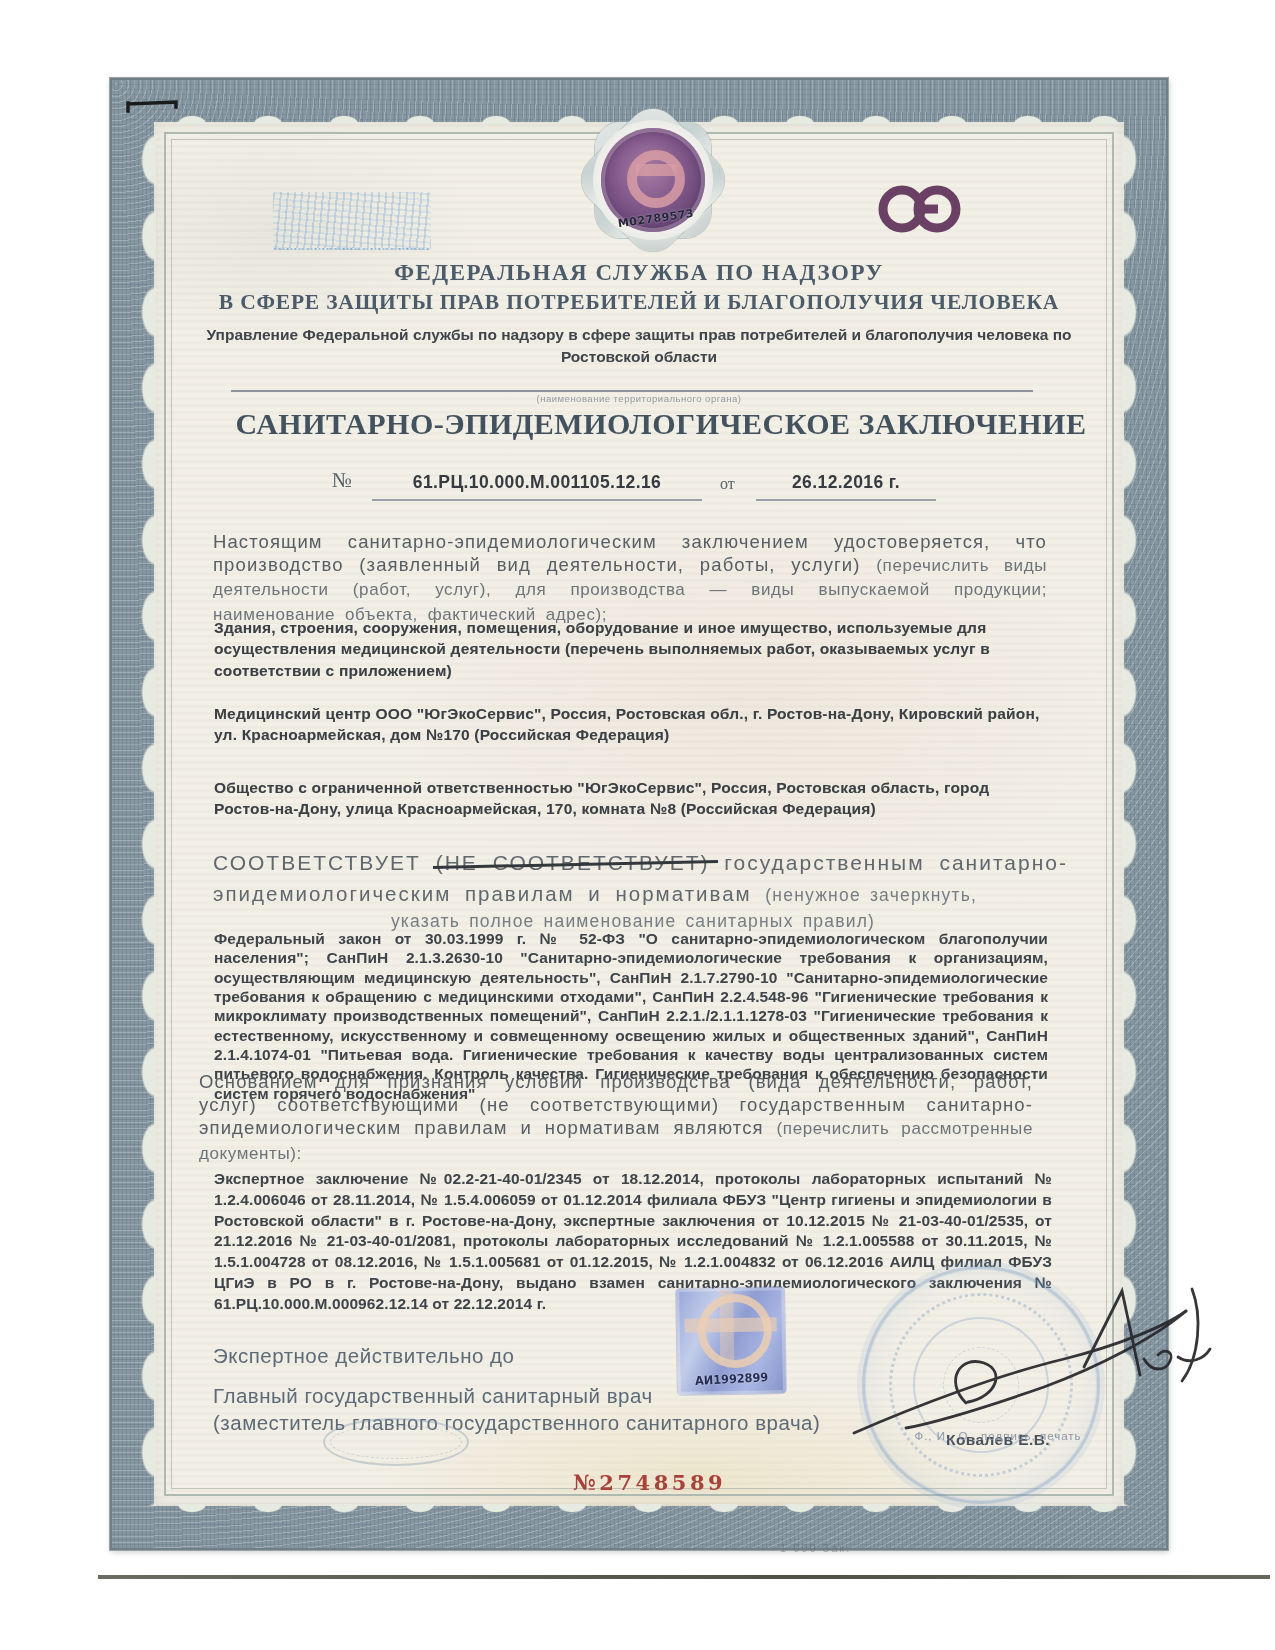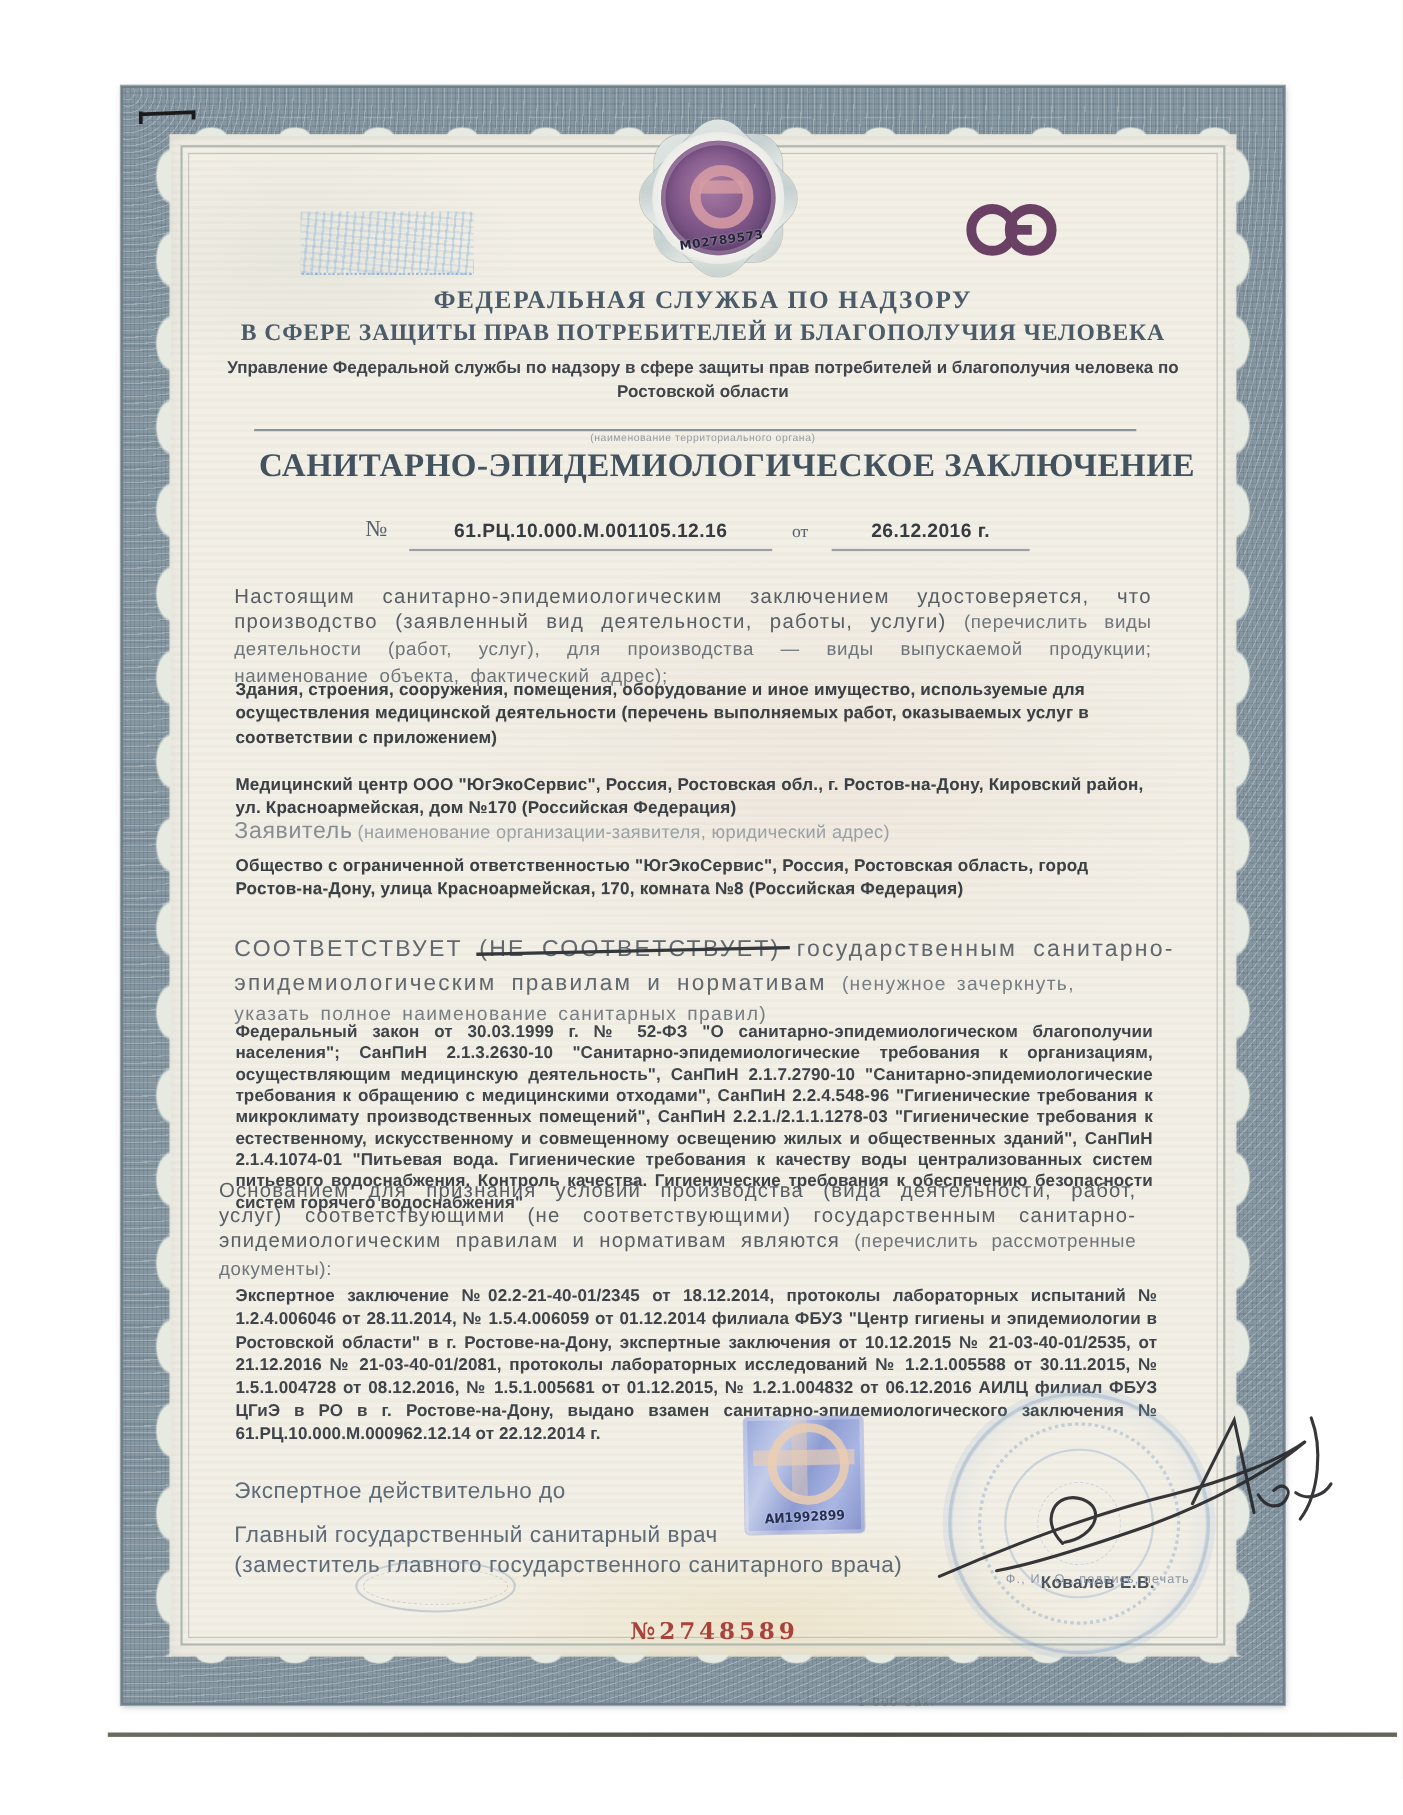--- a/index.html
+++ b/index.html
@@ -122,21 +122,21 @@
   .object{left:104px;top:539px;width:806px;}
   .address{left:104px;top:625px;width:840px;}
   .applicant-row{left:103px;top:666px;width:860px;}
   .applicant-row .lbl{font-size:21px;color:#868d93;letter-spacing:.6px;}
   .applicant-row .cap{font-size:16.5px;color:#99a0a6;letter-spacing:.3px;}
   .applicant-val{left:104px;top:699px;width:840px;}
 
   .conform{left:103px;top:773px;width:840px;color:#60676d;}
   .conform .l1{font-size:21px;letter-spacing:2px;word-spacing:7px;white-space:nowrap;}
   .conform .l2{margin-top:7px;font-size:20.5px;letter-spacing:2px;word-spacing:6px;white-space:nowrap;}
-  .conform .cap{font-size:17.5px;color:#767d83;letter-spacing:1.2px;word-spacing:3px;}
+  .conform .cap{font-size:17.5px;color:#767d83;letter-spacing:1.2px;word-spacing:3px;text-align:center;}
   .conform .l3{margin-top:5px;}
   .struck{position:relative;}
   .struck::after{content:"";position:absolute;left:-3px;right:-8px;top:54%;height:2.6px;
     background:#33383d;transform:rotate(-1.2deg);}
 
   .regs{left:104px;top:851px;width:834px;font-size:15.5px;line-height:19.35px;font-weight:600;
     color:#3e4449;text-align:justify;letter-spacing:.1px;}
   .basis{left:89px;top:992px;width:834px;}
   .docs{left:104px;top:1091px;width:838px;font-size:15.5px;line-height:20.8px;font-weight:600;
     color:#3e4449;text-align:justify;letter-spacing:.1px;}
@@ -212,24 +212,20 @@
 
       <div class="intro spaced">
         <span>Настоящим санитарно-эпидемиологическим заключением удостоверяется, что производство (заявленный вид деятельности, работы, услуги)</span>
         <span class="cap">(перечислить виды деятельности (работ, услуг), для производства — виды выпускаемой продукции; наименование объекта, фактический адрес);</span>
       </div>
 
       <div class="object filled">Здания, строения, сооружения, помещения, оборудование и иное имущество, используемые для осуществления медицинской деятельности (перечень выполняемых работ, оказываемых услуг в соответствии с приложением)</div>
 
       <div class="address filled">Медицинский центр ООО "ЮгЭкоСервис", Россия, Ростовская обл., г. Ростов-на-Дону, Кировский район, ул. Красноармейская, дом №170 (Российская Федерация)</div>
 
-      <div class="applicant-row">
-        <span class="lbl">Заявитель</span>
-        <span class="cap">(наименование организации-заявителя, юридический адрес)</span>
-      </div>
       <div class="applicant-val filled">Общество с ограниченной ответственностью "ЮгЭкоСервис", Россия, Ростовская область, город Ростов-на-Дону, улица Красноармейская, 170, комната №8 (Российская Федерация)</div>
 
       <div class="conform">
         <div class="l1">
           <span>СООТВЕТСТВУЕТ</span>
           <span class="struck">(НЕ СООТВЕТСТВУЕТ)</span>
           <span>государственным санитарно-</span>
         </div>
         <div class="l2">
           <span>эпидемиологическим правилам и нормативам</span>

